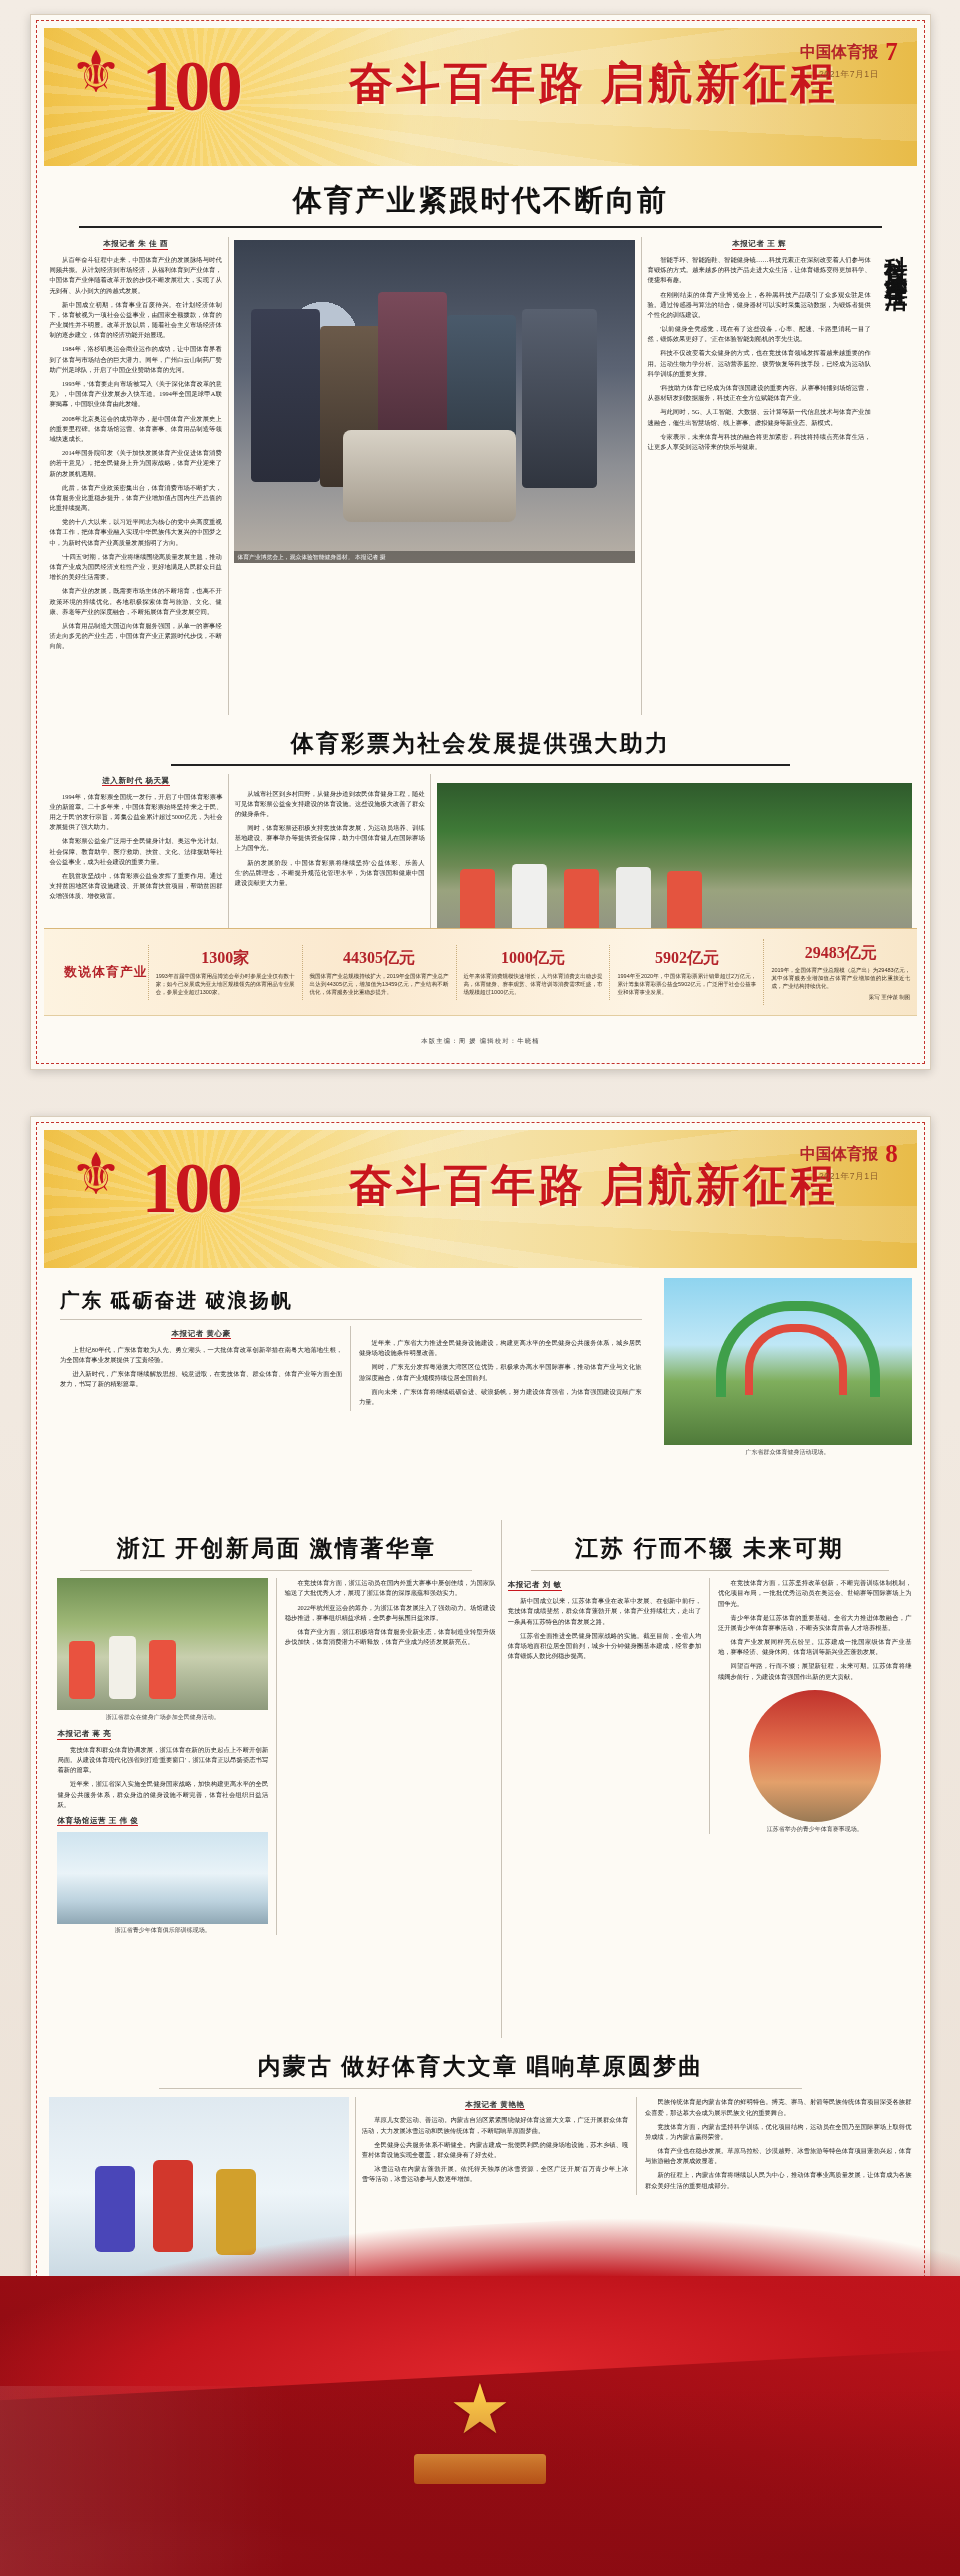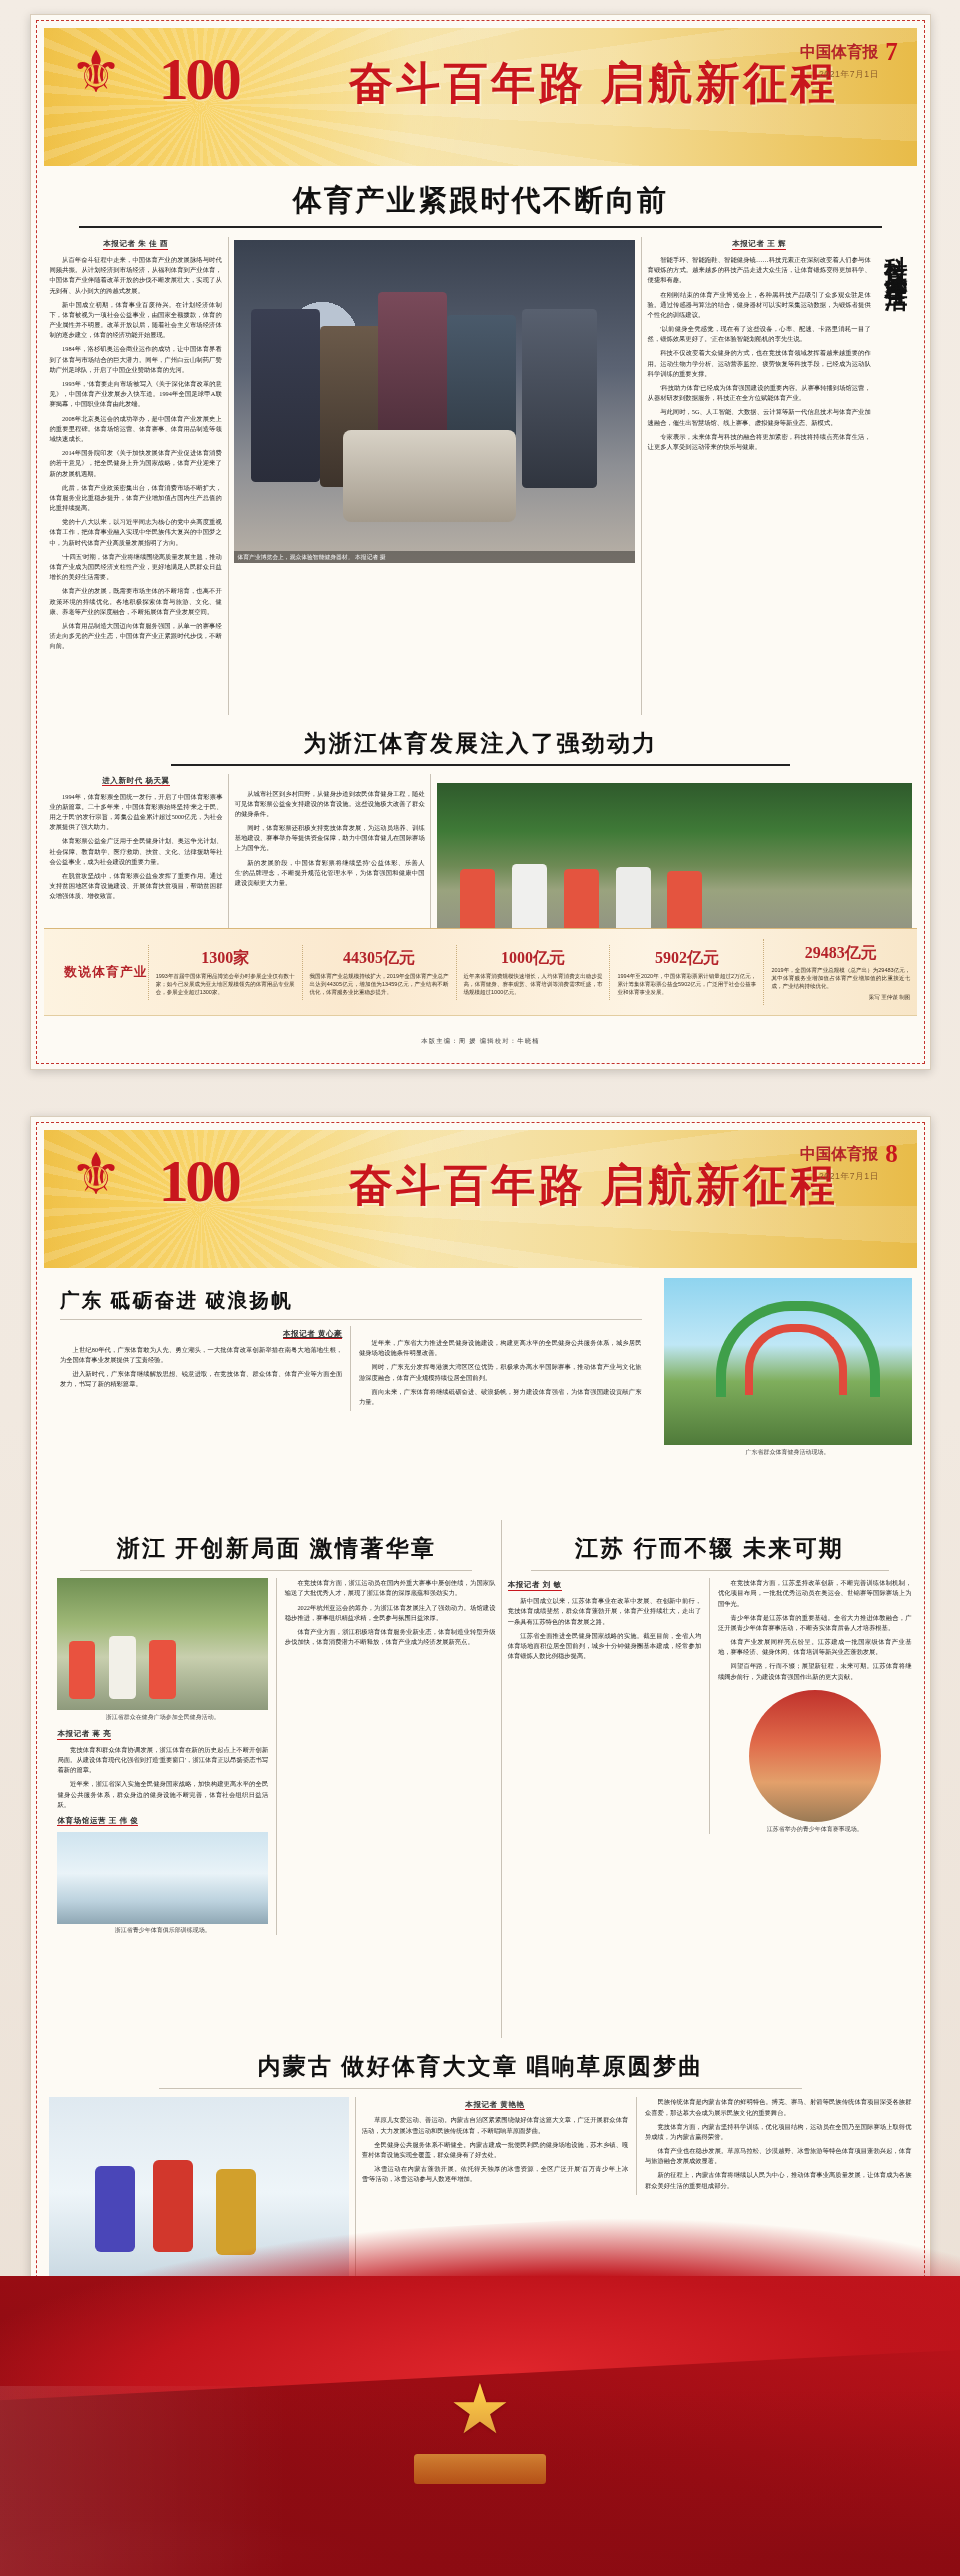--- a/index.html
+++ b/index.html
@@ -71,22 +71,22 @@
     position:absolute;inset:0;
     background:repeating-conic-gradient(from 10deg at 18% 55%,
        rgba(255,255,255,.20) 0deg 3deg, rgba(255,255,255,0) 3deg 8deg);
     opacity:.8;
   }
   .mh-flag{
     position:absolute;left:26.5px;top:15px;width:86px;height:75px;
     color:#c8161d;font-size:58px;line-height:1;
   }
   .mh-100{
-    position:absolute;left:115px;top:17.3px;
-    font-size:60px;font-weight:700;color:#c8161d;letter-spacing:-3.5px;
+    position:absolute;left:98px;top:17.3px;
+    font-size:72px;font-weight:700;color:#c8161d;letter-spacing:-3.5px;
     font-family:"Liberation Serif",serif;
     text-shadow:1.2px 1.7px 0 #f6e0a0;
   }
   .mh-title{
     position:absolute;left:305px;top:26.5px;
     font-size:44px;font-weight:700;color:#c8161d;letter-spacing:3.5px;
     font-family:"Liberation Serif",serif;
     text-shadow:1.7px 2.3px 0 rgba(255,255,255,.45);
   }
   .mh-paper{
@@ -253,21 +253,21 @@
               <p>科技不仅改变着大众健身的方式，也在竞技体育领域发挥着越来越重要的作用。运动生物力学分析、运动营养监控、疲劳恢复等科技手段，已经成为运动队科学训练的重要支撑。</p>
               <p>'科技助力体育'已经成为体育强国建设的重要内容。从赛事转播到场馆运营，从器材研发到数据服务，科技正在全方位赋能体育产业。</p>
               <p>与此同时，5G、人工智能、大数据、云计算等新一代信息技术与体育产业加速融合，催生出智慧场馆、线上赛事、虚拟健身等新业态、新模式。</p>
               <p>专家表示，未来体育与科技的融合将更加紧密，科技将持续点亮体育生活，让更多人享受到运动带来的快乐与健康。</p>
             </div>
           </div>
           <div class="vtitle" style="width:35px;text-align:left;padding-left:5.8px;">科技点亮体育生活</div>
         </div>
       </div>
 
-      <div class="headline h2">为浙江体育发展注入了强劲动力</div>
+      <div class="headline h2">体育彩票为社会发展提供强大助力</div>
       <div class="rule" style="margin:4.6px 127px 8px;"></div>
 
       <div class="flex" style="height:242px;">
         <div class="col" style="width:173px;">
           <div class="byline"><b>进入新时代  杨天翼</b></div>
           <div class="col-text">
             <p>1994年，体育彩票全国统一发行，开启了中国体育彩票事业的新篇章。二十多年来，中国体育彩票始终坚持'来之于民、用之于民'的发行宗旨，筹集公益金累计超过5000亿元，为社会发展提供了强大助力。</p>
             <p>体育彩票公益金广泛用于全民健身计划、奥运争光计划、社会保障、教育助学、医疗救助、扶贫、文化、法律援助等社会公益事业，成为社会建设的重要力量。</p>
             <p>在脱贫攻坚战中，体育彩票公益金发挥了重要作用。通过支持贫困地区体育设施建设、开展体育扶贫项目，帮助贫困群众增强体质、增收致富。</p>
           </div>
@@ -337,21 +337,21 @@
           <div class="pdate">2021年7月1日</div>
         </div>
       </div>
 
       <div class="flex" style="height:242px;margin-top:10.4px;">
         <div class="col" style="flex:1;">
           <div class="headline h3" style="text-align:left;padding-left:10.4px;">广东  砥砺奋进  破浪扬帆</div>
           <div class="divider-h" style="margin:4.6px 10.4px 7px;"></div>
           <div class="flex" style="padding:0 10.4px;">
             <div style="flex:1;padding-right:8px;">
-              <div class="byline" style="text-align:right;text-decoration:underline;"><b>本报记者  黄心豪</b></div>
+              <div class="byline" style="text-align:center;"><b>本报记者  黄心豪</b></div>
               <div class="col-text">
                 <p>上世纪80年代，广东体育敢为人先、勇立潮头，一大批体育改革创新举措在南粤大地落地生根，为全国体育事业发展提供了宝贵经验。</p>
                 <p>进入新时代，广东体育继续解放思想、锐意进取，在竞技体育、群众体育、体育产业等方面全面发力，书写了新的精彩篇章。</p>
               </div>
             </div>
             <div class="divider-v"></div>
             <div style="flex:1;padding-left:8px;">
               <div class="col-text" style="margin-top:11.5px;">
                 <p>近年来，广东省大力推进全民健身设施建设，构建更高水平的全民健身公共服务体系，城乡居民健身场地设施条件明显改善。</p>
                 <p>同时，广东充分发挥粤港澳大湾区区位优势，积极承办高水平国际赛事，推动体育产业与文化旅游深度融合，体育产业规模持续位居全国前列。</p>

